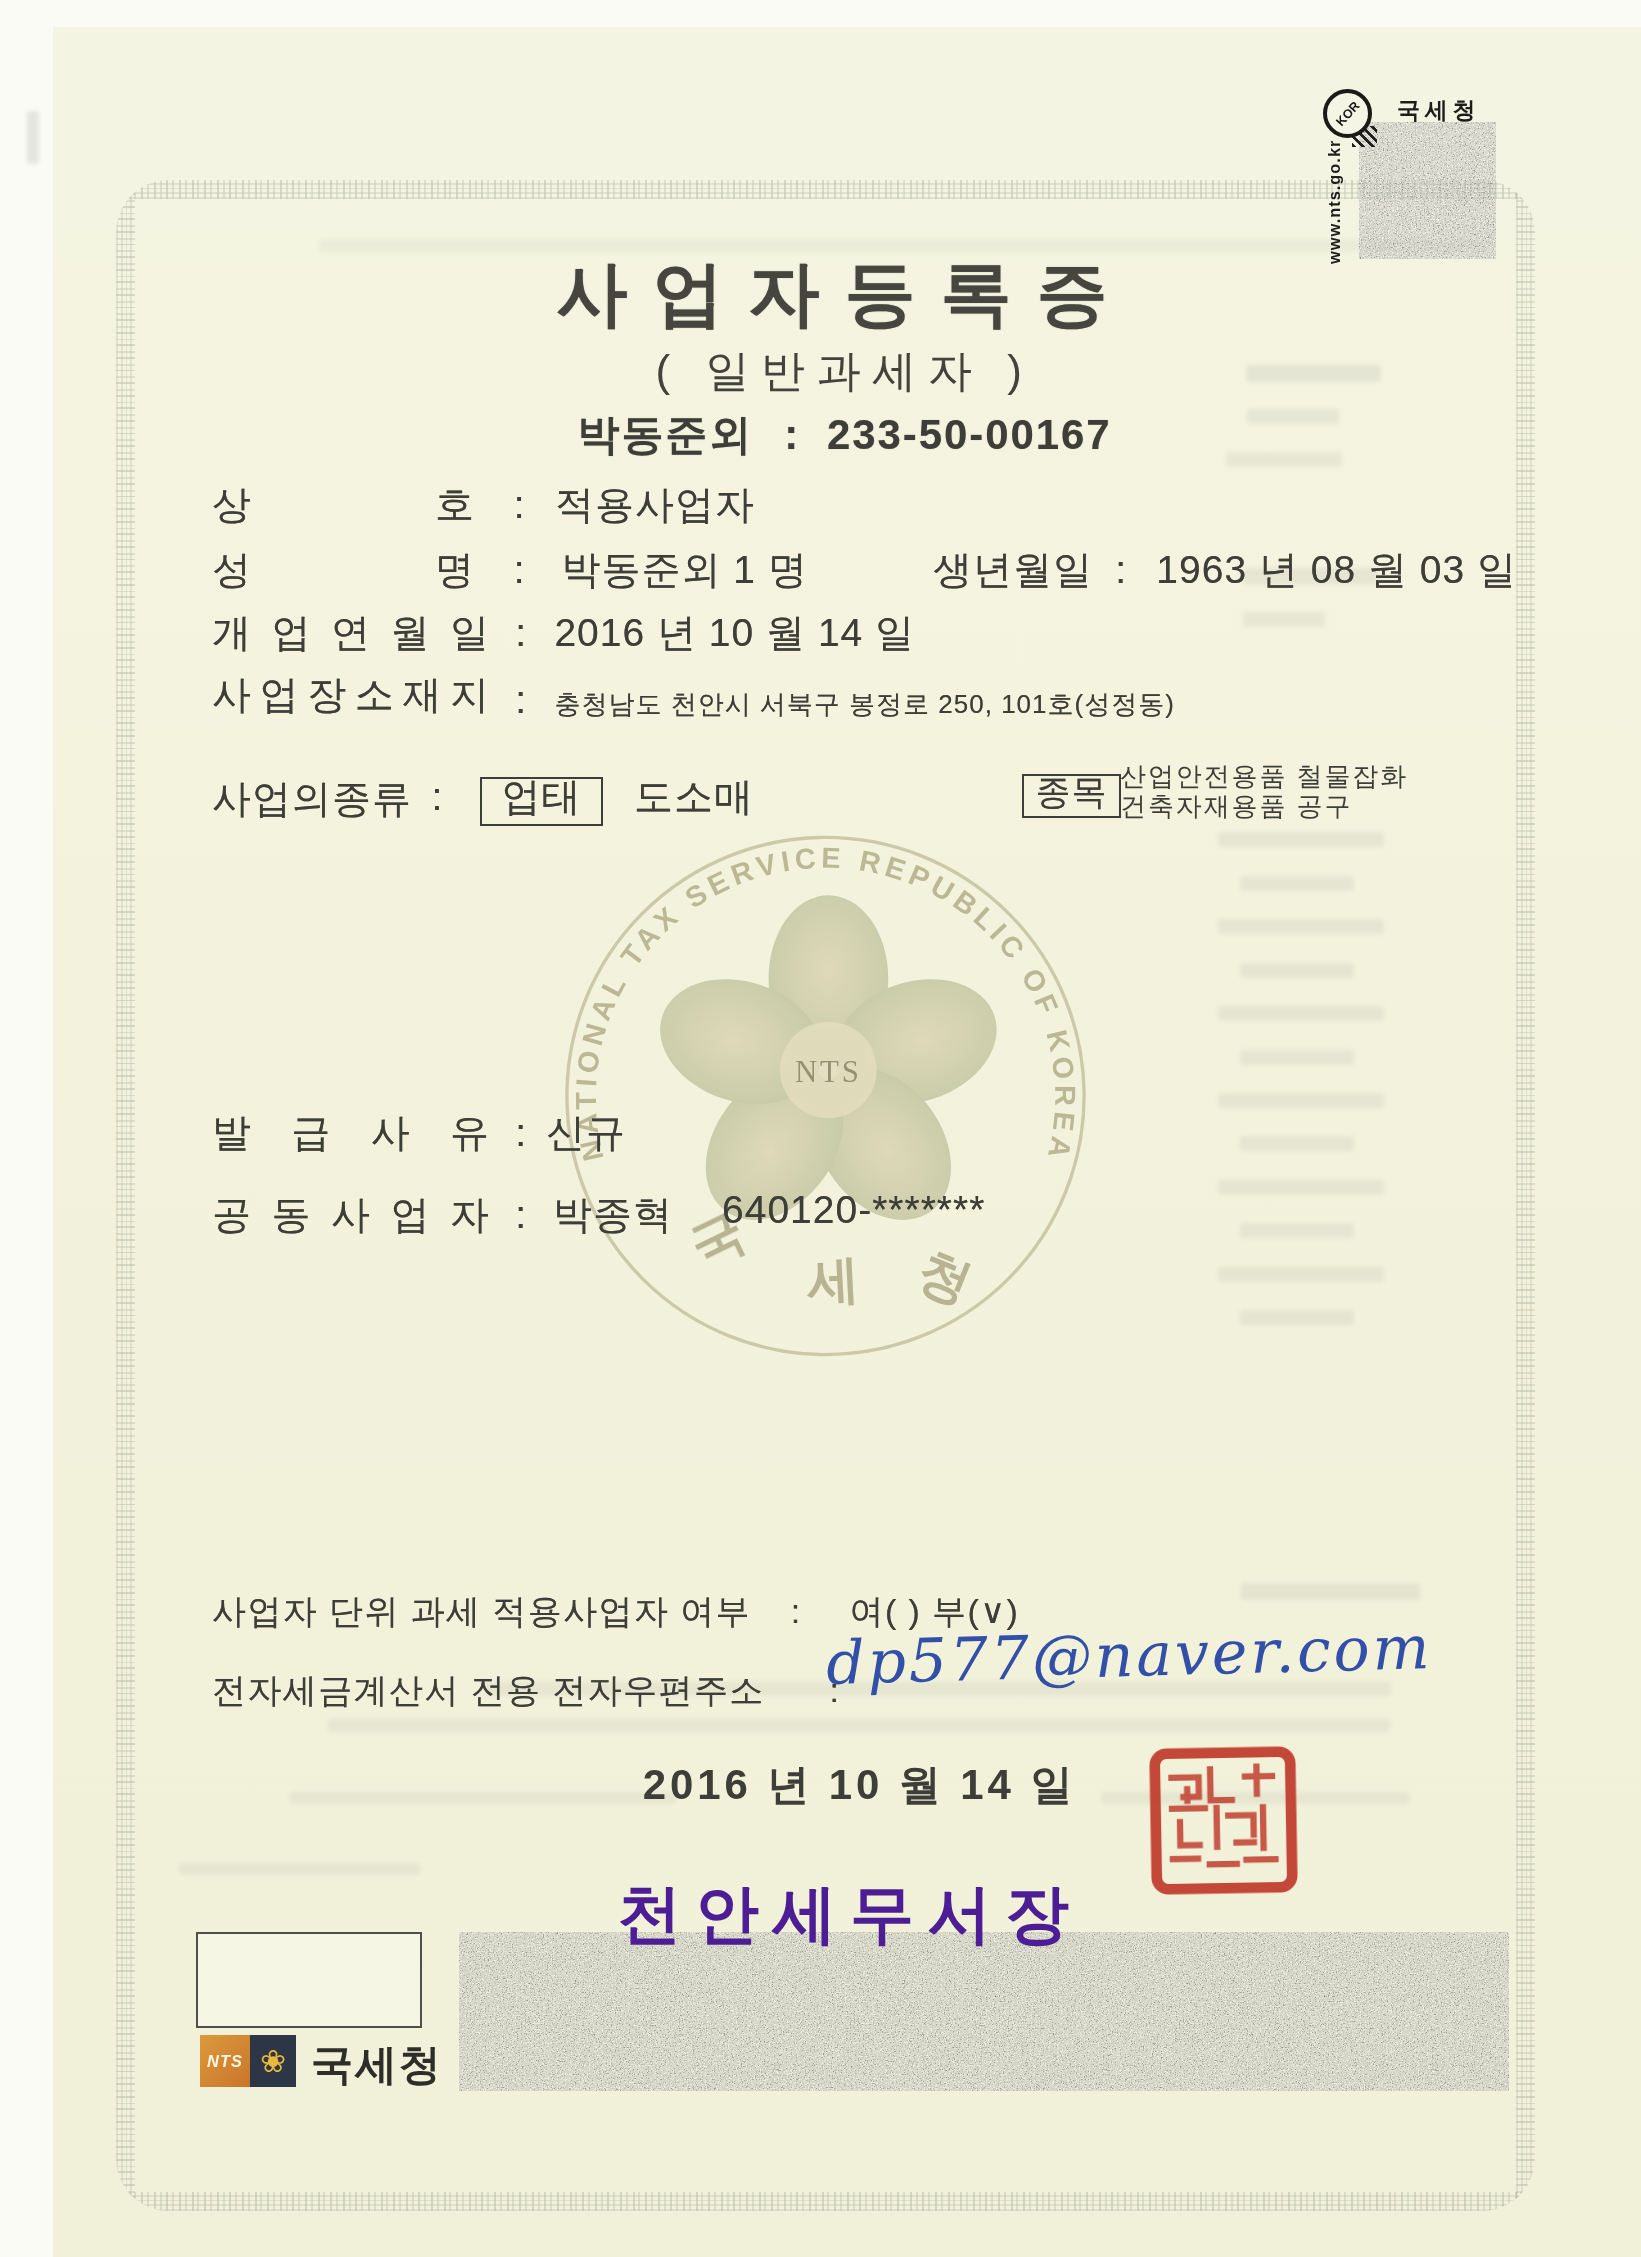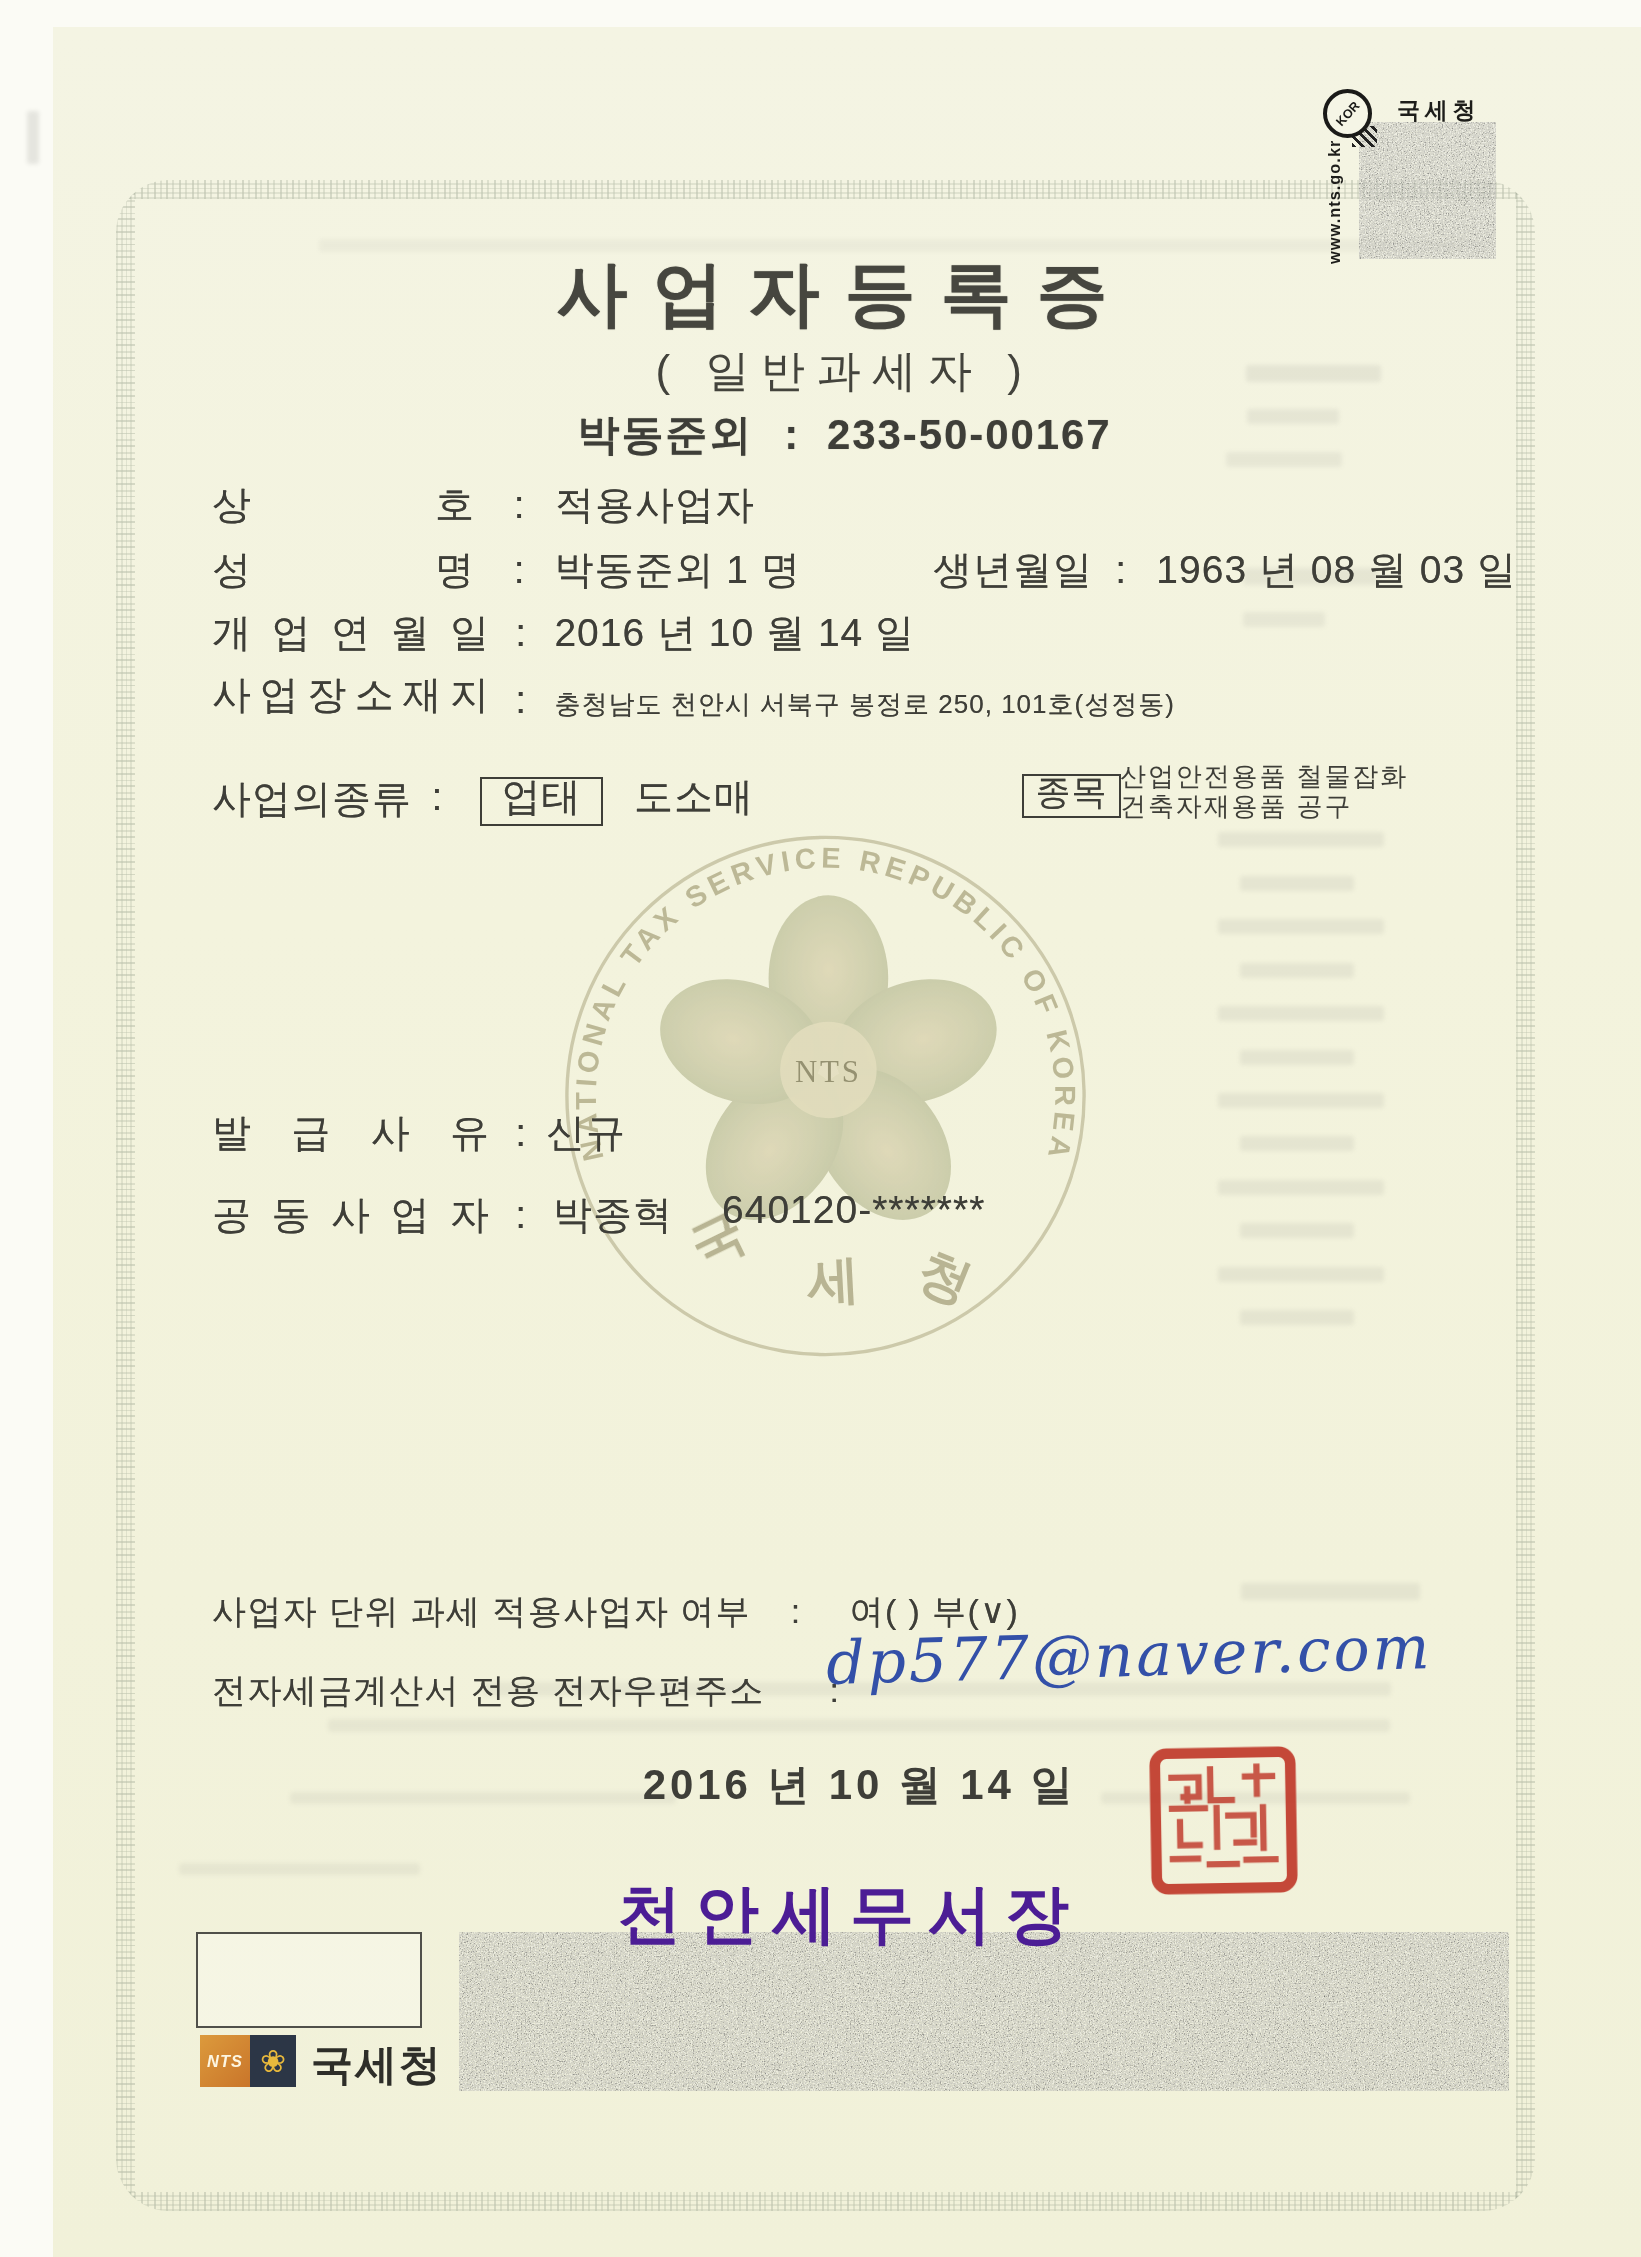--- a/index.html
+++ b/index.html
@@ -151,21 +151,21 @@
   <span class="colon" style="margin-left:27px">:</span>
   <span class="val" style="margin-left:17.4px">적용사업자</span>
 </div>
 
 <div class="row" style="left:212px;top:543px;">
   <span class="jl" style="width:263px">
       <span>성</span>
       <span>명</span>
     </span>
   <span class="colon" style="margin-left:27px">:</span>
-  <span class="val" style="margin-left:17px">박동준외 1 명</span>
+  <span class="val" style="margin-left:24px">박동준외 1 명</span>
 </div>
 
 <div class="row" style="left:933px;top:543px;">
   <span class="jl" style="width:153px">
       <span>생</span>
       <span>년</span>
       <span>월</span>
       <span>일</span>
     </span>
   <span class="colon" style="margin-left:17.4px">:</span>

